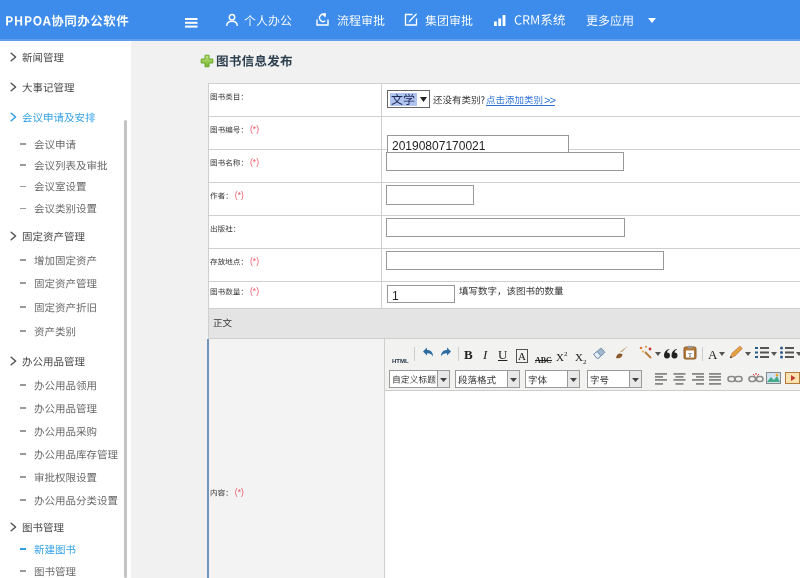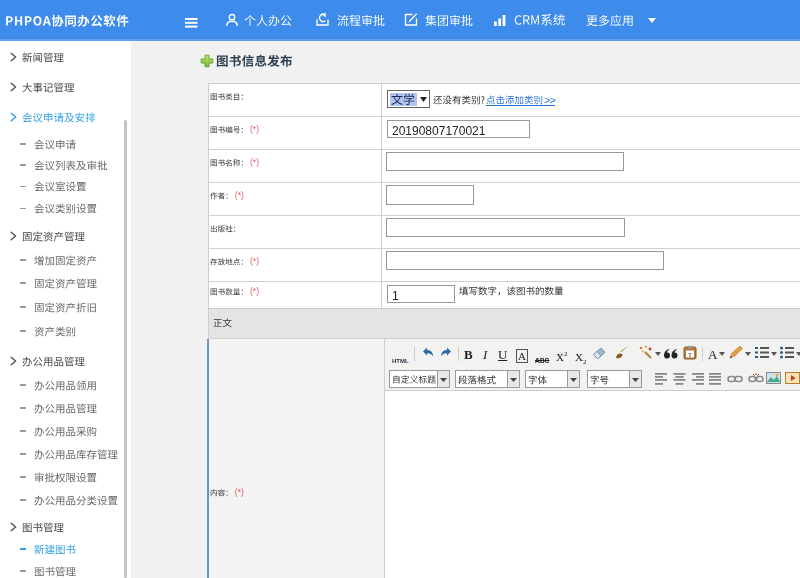--- a/index.html
+++ b/index.html
@@ -481,21 +481,21 @@
       <use href="#g90" x="0"></use>
       <use href="#g102" x="1000"></use>
       <use href="#g103" x="2000"></use>
       <use href="#g56" x="3000"></use>
       <use href="#g49" x="4000"></use>
       <use href="#g50" x="5000"></use>
     </g>
   </svg>
 <div class="abs" style="left:544.0px;top:93.5px;font-size:11px;color:#2a72d8;letter-spacing:-1px">&gt;&gt;</div>
 <div class="abs" style="left:486px;top:104.5px;width:69.0px;height:1px;background:#2a72d8"></div>
-<div class="abs" style="left:387px;top:120px;width:143px;height:18px;background:#fff;border:1px solid #989898;line-height:18px"><span style="position:relative;left:4px;font-size:12px;color:#222">20190807170021</span></div>
+<div class="abs" style="left:387px;top:135px;width:182px;height:18px;background:#fff;border:1px solid #989898;line-height:18px"><span style="position:relative;left:4px;font-size:12px;color:#222">20190807170021</span></div>
 <div class="abs" style="left:386px;top:152px;width:238px;height:19px;background:#fff;border:1px solid #989898;line-height:19px"></div>
 <div class="abs" style="left:386px;top:185px;width:88px;height:20px;background:#fff;border:1px solid #989898;line-height:20px"></div>
 <div class="abs" style="left:386px;top:218px;width:239px;height:19px;background:#fff;border:1px solid #989898;line-height:19px"></div>
 <div class="abs" style="left:386px;top:251px;width:278px;height:19px;background:#fff;border:1px solid #989898;line-height:19px"></div>
 <div class="abs" style="left:387px;top:284.5px;width:68px;height:18px;background:#fff;border:1px solid #989898;line-height:18px"><span style="position:relative;left:4px;font-size:12px;color:#222">1</span></div>
 <svg style="position:absolute;left:459px;top:285.3px;overflow:visible;" width="106" height="13">
     <g transform="translate(0,9.5) scale(0.009500)" fill="#333">
       <use href="#g104" x="0"></use>
       <use href="#g105" x="1000"></use>
       <use href="#g91" x="2000"></use>
@@ -517,21 +517,21 @@
     <path d="M3 5.5 L7 1.5 L7 4 C11 4 13 6.5 13 10.5 C11.8 8.3 10 7.2 7 7.2 L7 9.5 Z" fill="#2e6da4"></path>
   </svg>
 <svg class="abs" style="left:439px;top:346px" width="15" height="14">
     <path d="M12 5.5 L8 1.5 L8 4 C4 4 2 6.5 2 10.5 C3.2 8.3 5 7.2 8 7.2 L8 9.5 Z" fill="#2e6da4"></path>
   </svg>
 <div class="abs" style="left:458px;top:347px;width:1px;height:14px;background:#ccc"></div>
 <div class="abs" style="left:464px;top:345px"><span style="font-family:'Liberation Serif',serif;font-size:13px;font-weight:bold;color:#222">B</span></div>
 <div class="abs" style="left:483px;top:345px"><span style="font-family:'Liberation Serif',serif;font-size:13px;font-style:italic;color:#222">I</span></div>
 <div class="abs" style="left:498px;top:345px"><span style="font-family:'Liberation Serif',serif;font-size:13px;color:#222;text-decoration:underline">U</span></div>
 <div class="abs" style="left:516px;top:346px"><span style="font-family:'Liberation Serif',serif;font-size:11px;color:#222;border:1px solid #555;padding:0 1px">A</span></div>
-<div class="abs" style="left:535px;top:349px"><span style="font-family:Liberation Mono, monospace;font-size:8px;font-weight:bold;color:#222;text-decoration:line-through">ABC</span></div>
+<div class="abs" style="left:535px;top:349px"><span style="font-family:Liberation Serif, serif;font-size:8px;font-weight:bold;color:#222;text-decoration:line-through">ABC</span></div>
 <div class="abs" style="left:556px;top:347px"><span style="font-family:'Liberation Serif',serif;font-size:11px;color:#222">X<sup style="font-size:7px">2</sup></span></div>
 <div class="abs" style="left:575px;top:347px"><span style="font-family:'Liberation Serif',serif;font-size:11px;color:#222">X<sub style="font-size:7px">2</sub></span></div>
 <svg class="abs" style="left:592px;top:346px" width="15" height="14">
     <g transform="rotate(-40 7 7)">
       <rect x="2" y="4.5" width="10" height="6" rx="1" fill="#9fb6cd" stroke="#6a87a8" stroke-width="0.8"></rect>
       <rect x="2" y="4.5" width="4.5" height="6" rx="1" fill="#e8eef5" stroke="#6a87a8" stroke-width="0.8"></rect>
     </g>
   </svg>
 <svg class="abs" style="left:614px;top:345px" width="16" height="15">
     <path d="M14 1 L8 7 L6 6.5 Z" fill="#c8a276"></path>

